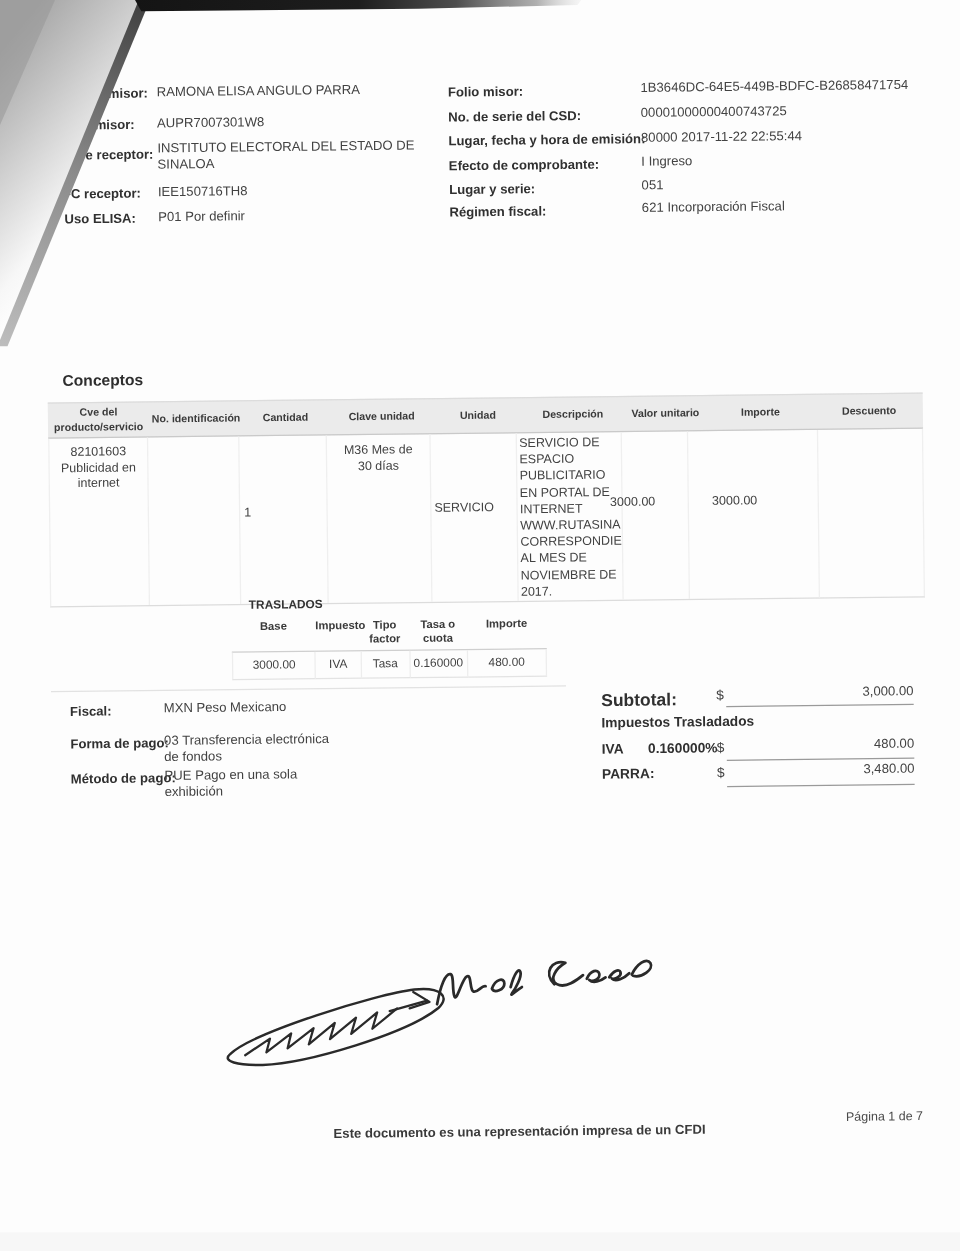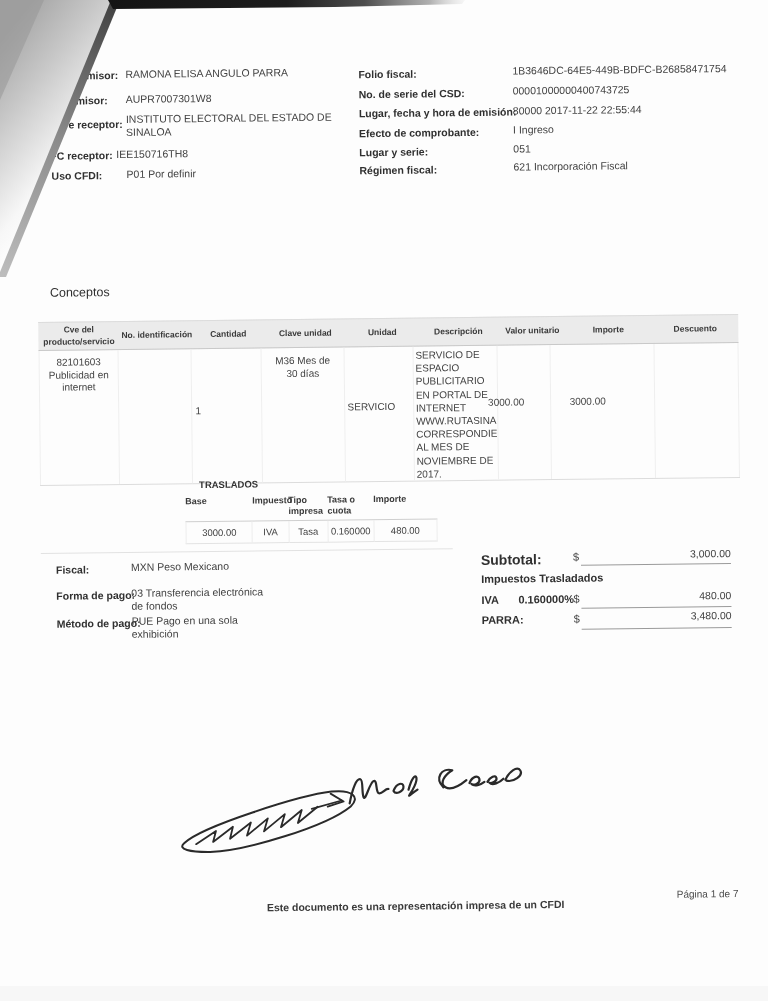--- a/index.html
+++ b/index.html
@@ -25,21 +25,21 @@
   .ct-head .cell{font-size:8.5px;font-weight:bold;color:#3a3a3a;text-align:center;line-height:1.3;}
   .ct-body{display:flex;min-height:128px;border-bottom:1px solid #dcdcdc;}
   .ct-body .cell{border-right:1px solid #efefef;font-size:10px;color:#424242;}
   .ct-body .cell:first-child{border-left:1px solid #efefef;}
   .c1{width:81px;} .c2{width:75px;} .c3{width:68px;} .c4{width:86px;} .c5{width:68px;}
   .c6{width:84px;} .c7{width:64px;} .c8{width:88px;} .c9{width:86px;}
   
   .ttable{position:absolute;left:185px;top:477px;width:252px;font-size:9.5px;}
   .tt-title{font-weight:bold;color:#333;font-size:9.5px;margin:0 0 5px 14px;}
   .tt-head{display:flex;border-bottom:1px solid #cfcfcf;padding-bottom:3px;}
-  .tt-head .cell{font-weight:bold;color:#3a3a3a;text-align:left;font-size:9px;}
+  .tt-head .cell{font-weight:bold;color:#3a3a3a;text-align:center;font-size:9px;}
   .tt-row{display:flex;}
   .tt-row .cell{text-align:center;padding:5px 0 4px 0;border-bottom:1px solid #e3e3e3;
     border-right:1px solid #ededed;color:#424242;}
   .tt-row .cell:first-child{border-left:1px solid #ededed;}
   .t1{width:67px;} .t2{width:36px;} .t3{width:39px;} .t4{width:46px;} .t5{width:64px;}
   .uline{position:absolute;height:1px;background:#9a9a9a;}
   .hline{position:absolute;height:1px;background:#e2e2e2;}
   .tot-val{position:absolute;text-align:right;width:150px;font-size:10.5px;color:#424242;}
 </style>
 </head>
@@ -51,44 +51,44 @@
   <div class="abs val" style="left:130px;top:65px;">RAMONA ELISA ANGULO PARRA</div>
 
   <div class="abs lbl" style="left:80px;top:91px;">misor:</div>
   <div class="abs val" style="left:130px;top:90px;">AUPR7007301W8</div>
 
   <div class="abs lbl" style="left:62px;top:115px;">bre receptor:</div>
   <div class="abs val pre" style="left:130px;top:110px;">INSTITUTO ELECTORAL DEL ESTADO DE
 SINALOA</div>
 
   <div class="abs lbl" style="left:54px;top:146px;">FC receptor:</div>
-  <div class="abs val" style="left:120px;top:145px;">IEE150716TH8</div>
-
-  <div class="abs lbl" style="left:55px;top:166px;">Uso CFDI:</div>
+  <div class="abs val" style="left:130px;top:145px;">IEE150716TH8</div>
+
+  <div class="abs lbl" style="left:55px;top:166px;">Uso ELISA:</div>
   <div class="abs val" style="left:130px;top:165px;">P01 Por definir</div>
 
-  <div class="abs lbl" style="left:363px;top:68px;">Folio fiscal:</div>
+  <div class="abs lbl" style="left:363px;top:68px;">Folio misor:</div>
   <div class="abs val" style="left:517px;top:66px;">1B3646DC-64E5-449B-BDFC-B26858471754</div>
 
   <div class="abs lbl" style="left:363px;top:88px;">No. de serie del CSD:</div>
   <div class="abs val" style="left:517px;top:86px;">00001000000400743725</div>
 
   <div class="abs lbl" style="left:363px;top:107px;">Lugar, fecha y hora de emisión:</div>
   <div class="abs val" style="left:517px;top:106px;">80000 2017-11-22 22:55:44</div>
 
   <div class="abs lbl" style="left:363px;top:127px;">Efecto de comprobante:</div>
   <div class="abs val" style="left:517px;top:125px;">I Ingreso</div>
 
   <div class="abs lbl" style="left:363px;top:146px;">Lugar y serie:</div>
   <div class="abs val" style="left:517px;top:144px;">051</div>
 
   <div class="abs lbl" style="left:363px;top:164px;">Régimen fiscal:</div>
   <div class="abs val" style="left:517px;top:162px;">621 Incorporación Fiscal</div>
 
-  <div class="abs" style="left:52px;top:282px;font-size:12.5px;font-weight:normal;color:#2e2e2e;">Conceptos</div>
+  <div class="abs" style="left:52px;top:294px;font-size:12.5px;font-weight:bold;color:#2e2e2e;">Conceptos</div>
 
   <div class="ctable">
     <div class="ct-head">
       <div class="cell c1 pre">Cve del
 producto/servicio</div>
       <div class="cell c2">No. identificación</div>
       <div class="cell c3">Cantidad</div>
       <div class="cell c4">Clave unidad</div>
       <div class="cell c5">Unidad</div>
       <div class="cell c6">Descripción</div>
@@ -119,21 +119,21 @@
       <div class="cell c8" style="padding:51px 0 0 19px;">3000.00</div>
       <div class="cell c9"></div>
     </div>
   </div>
 
   <div class="ttable">
     <div class="tt-title">TRASLADOS</div>
     <div class="tt-head">
       <div class="cell t1">Base</div>
       <div class="cell t2">Impuesto</div>
-      <div class="cell t3">Tipo impresa</div>
+      <div class="cell t3">Tipo factor</div>
       <div class="cell t4">Tasa o cuota</div>
       <div class="cell t5">Importe</div>
     </div>
     <div class="tt-row">
       <div class="cell t1">3000.00</div>
       <div class="cell t2">IVA</div>
       <div class="cell t3">Tasa</div>
       <div class="cell t4">0.160000</div>
       <div class="cell t5">480.00</div>
     </div>

